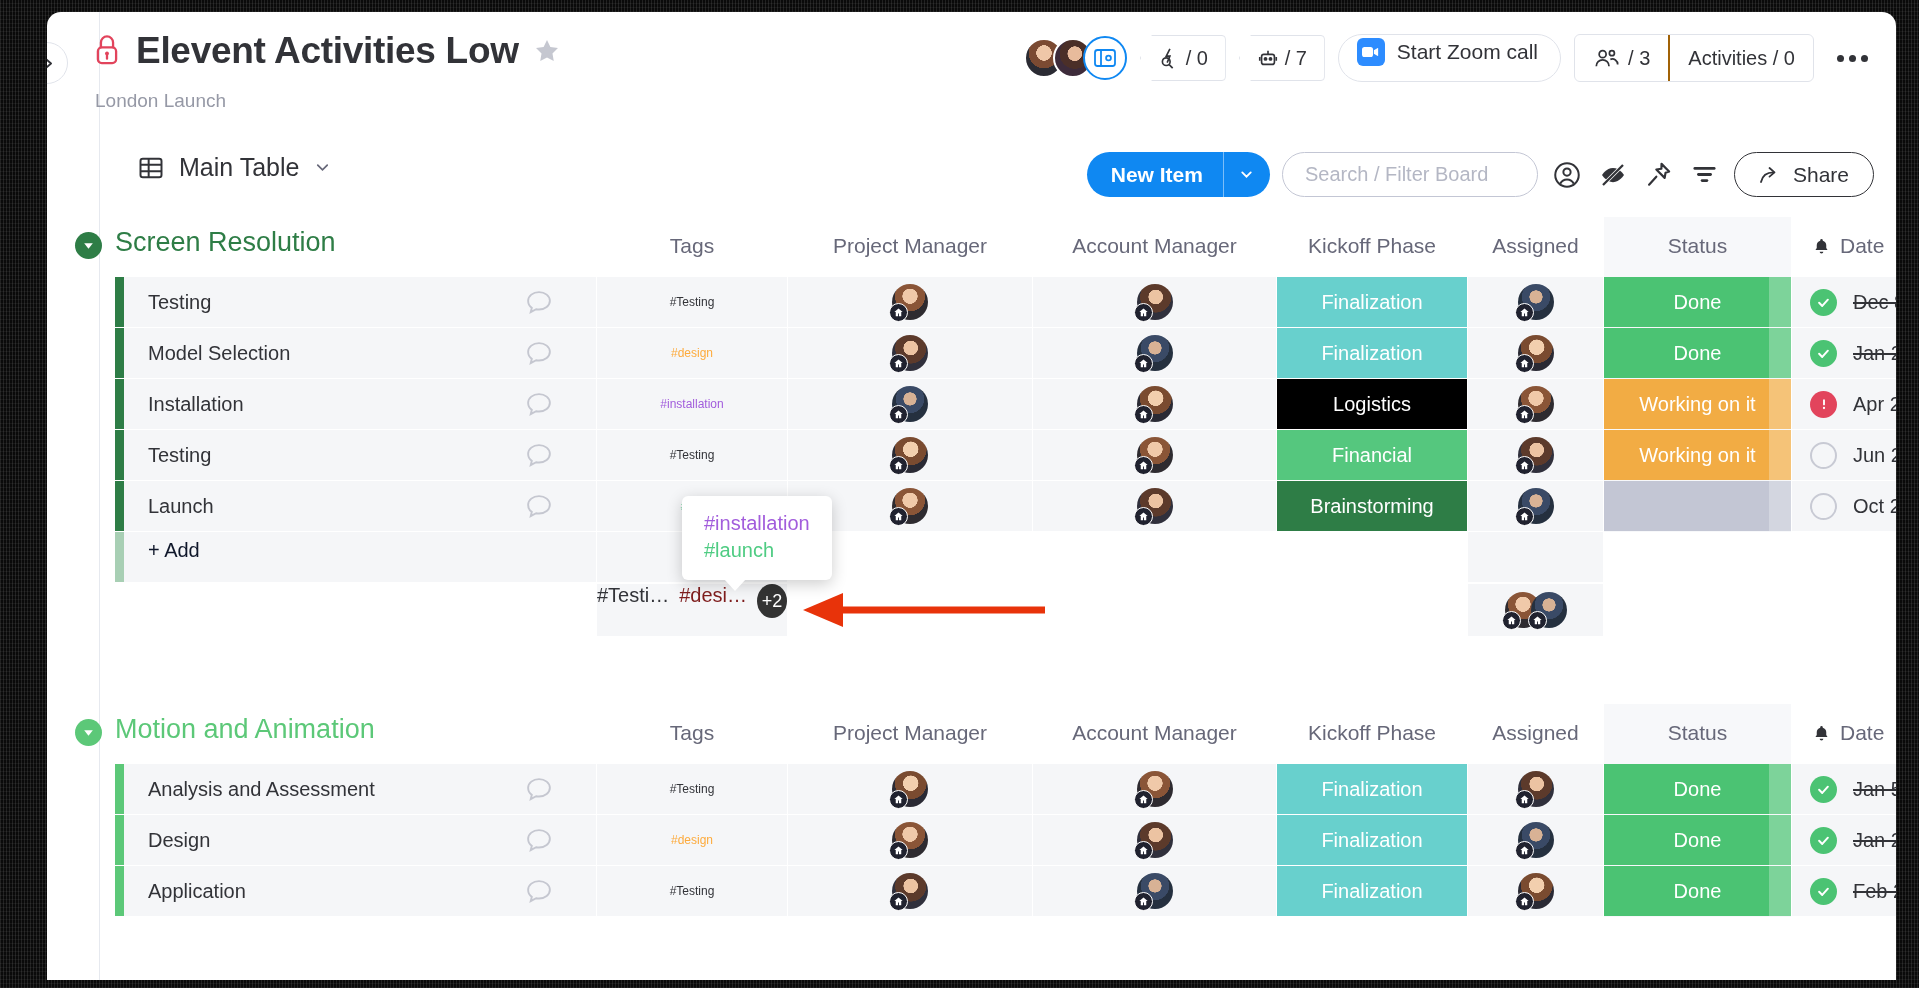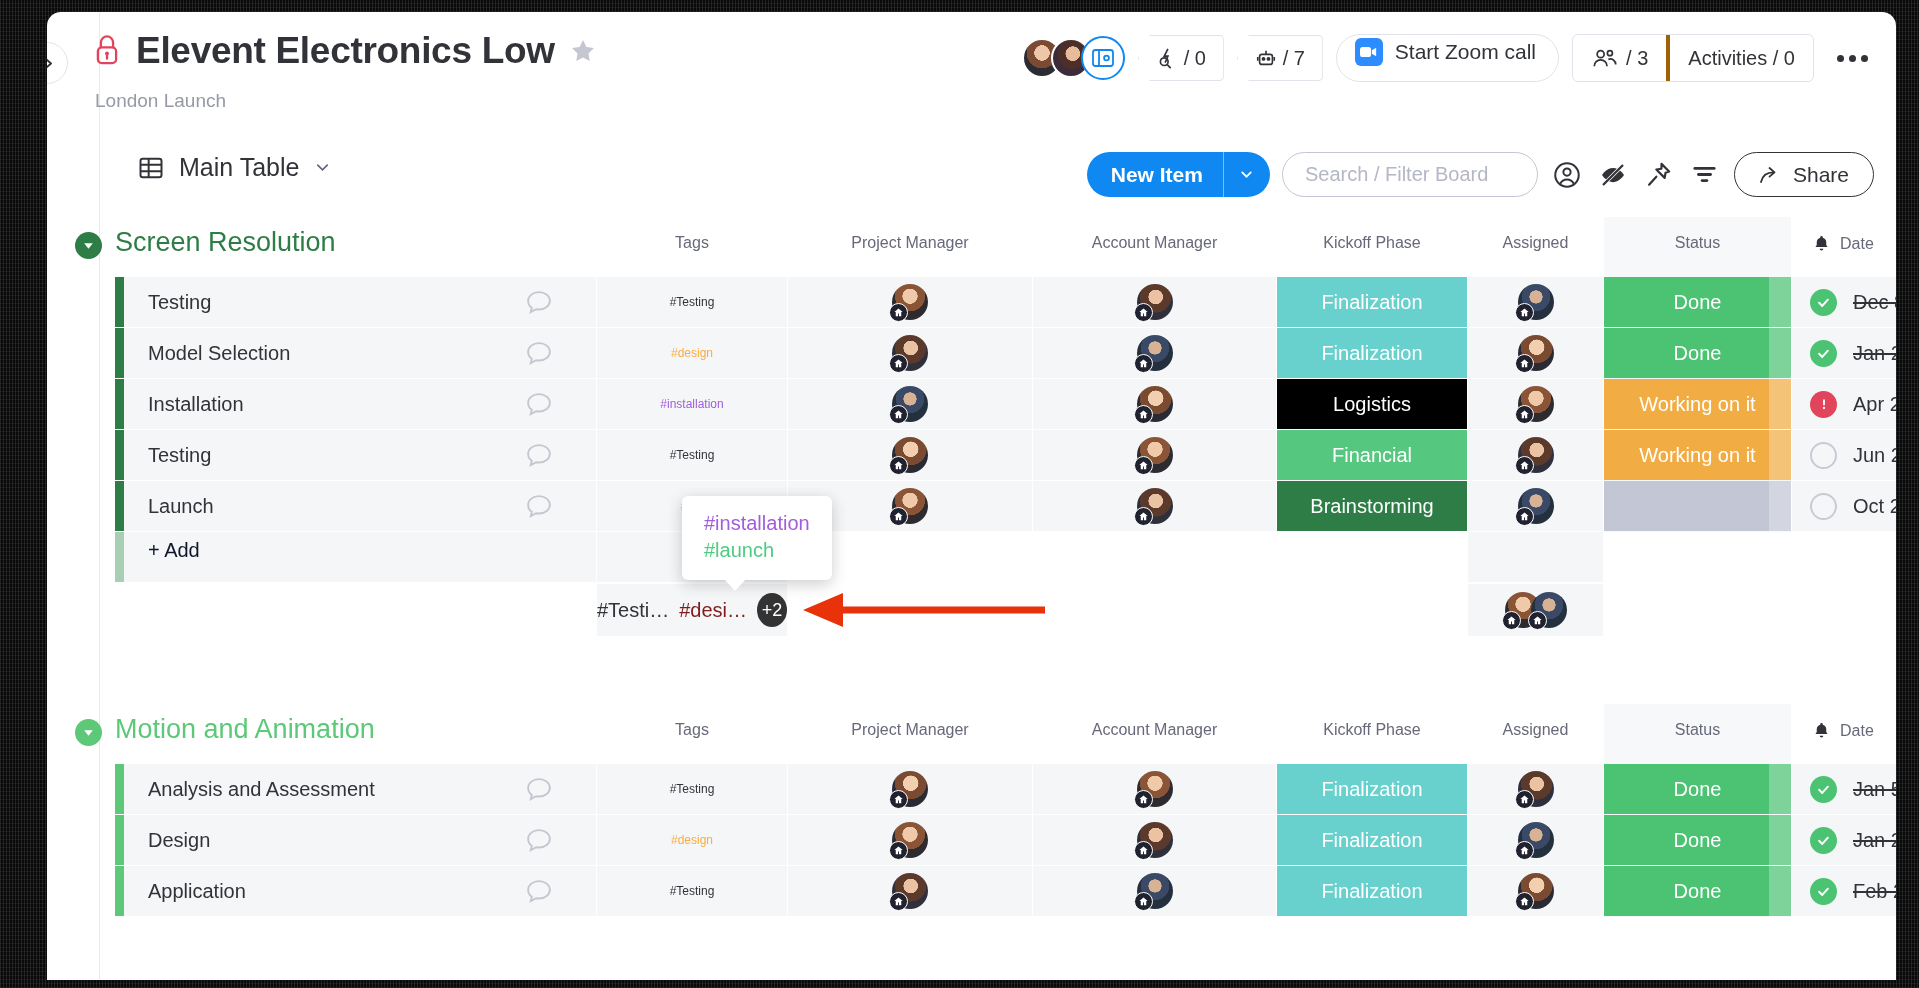--- a/index.html
+++ b/index.html
@@ -36,21 +36,21 @@
       display:flex;align-items:center;justify-content:center;gap:6px;
       border:1px solid #e0e3ea; background:#fff; font-size:20px; color:#323338;
       clip-path: polygon(12px 0,100% 0,100% 100%,12px 100%,0 50%);
       border-radius:4px; }
   .pillbtn { height:48px; padding:0 22px 13px 18px; border:1px solid #e0e3ea; border-radius:24px;
       background:#fff; display:flex; align-items:center; gap:12px; font-size:21px; color:#323338; }
   .zoom-ic { width:28px;height:28px;border-radius:6px;background:#2d8cff;
       display:flex;align-items:center;justify-content:center; }
   .grpbtn { height:48px; border:1px solid #e0e3ea; border-radius:6px; display:flex; align-items:center; }
   .grpbtn > div { display:flex;align-items:center;gap:8px; padding:0 18px; font-size:20px; color:#323338; height:100%; }
-  .grpbtn > div + div { border-left:4px solid #a16207; }
+  .grpbtn > div + div { border-left:2px solid #a16207; }
   .dots { display:flex; gap:5px; padding:0 6px 0 10px; }
   .dots span { width:7px;height:7px;border-radius:50%;background:#323338; }
 
   
   .tb2 { position:absolute; left:0; right:0; top:125px; height:78px; }
   .mtable { position:absolute; left:90px; top:16px; display:flex; align-items:center; gap:14px; }
   .mtable .lbl { font-size:25px; color:#323338; }
   .tb2right { position:absolute; right:22px; top:15px; display:flex; align-items:center; gap:12px; }
   .newitem { height:45px; display:flex; background:#0f88f2; border-radius:23px; overflow:hidden; }
   .newitem .t { padding:0 20px 0 24px; display:flex;align-items:center; color:#fff; font-size:21px; font-weight:bold;}
@@ -63,21 +63,21 @@
   .tb-sep { position:absolute; left:52px; right:0; top:202px; height:1px; background:#e6e9ef; }
 
   
   .board { position:absolute; left:0; right:0; top:203px; bottom:0; overflow:hidden; background:#fff; }
   .statuscol-bg { position:absolute; top:0; width:187px; background:#f7f8fa; }
 
   .grouphdr { position:relative; height:62px; }
   .grouphdr .caret { position:absolute; left:28px; top:17px; width:27px;height:27px;border-radius:50%;
       display:flex;align-items:center;justify-content:center; }
   .grouphdr .gname { position:absolute; left:68px; top:12px; font-size:27px; }
-  .colhdr { position:absolute; top:19px; font-size:16px; color:#676879; text-align:center; }
+  .colhdr { position:absolute; top:19px; font-size:21px; color:#676879; text-align:center; }
 
   .row { position:relative; height:50px; margin-bottom:1px; }
   .rowcolor { position:absolute; left:68px; top:0; width:9px; height:50px; }
   .cell { position:absolute; top:0; height:50px; background:#f5f6f8; display:flex; align-items:center; }
   .cell.nm { left:77px; padding-left:24px; font-size:20px; color:#323338; }
   .cell.ctr { justify-content:center; font-size:12px; }
   .bubble { position:absolute; width:30px;height:26px; }
   .pill { height:50px; width:100%; display:flex;align-items:center;justify-content:center;
           color:#fff; font-size:20px; }
   .statcell { position:relative; height:50px; width:100%; }
@@ -92,21 +92,21 @@
       background:#f5f6f8; padding-left:18px; }
   .dot-ic { width:27px;height:27px;border-radius:50%; flex:none; }
   .dtext { font-size:20px; color:#323338; white-space:nowrap; }
   .dtext.strike { text-decoration:line-through; }
   .addrow { position:relative; height:50px; }
   .addrow .bar { position:absolute; left:68px; top:0; width:9px;height:50px; }
   .addrow .lbl { position:absolute; left:101px; top:7px; font-size:20px; color:#0f172a; }
   .addrow .blank { position:absolute; top:0; height:50px; background:#f5f6f8; }
 
   .sumrow { position:relative; height:52px; }
-  .sumtags { position:absolute; height:52px; background:#f5f6f8; display:flex; align-items:center;
+  .sumtags { position:absolute; height:52px; background:#f5f6f8; display:flex; align-items:flex-start;
       justify-content:center; gap:10px; font-size:20px; }
   .plus2 { width:34px;height:34px;border-radius:50%;background:#333;color:#fff;font-size:18px;
       display:flex;align-items:center;justify-content:center; }
   .sumav { position:absolute; height:52px; background:#f5f6f8; display:flex;align-items:center; justify-content:center;}
   .sumav .avatar-c:nth-child(2){ margin-left:-10px; }
 
   .tooltip { position:absolute; background:#fff; border-radius:6px; padding:14px 22px 16px;
       box-shadow:0 4px 16px rgba(0,0,0,.20); z-index:30; }
   .tooltip div { font-size:20px; line-height:1.35; }
   .tooltip .tail { position:absolute; bottom:-11px; left:42px; width:22px;height:12px;
@@ -133,21 +133,21 @@
           </svg>
       </div>
 
       <div class="title-row">
         <svg class="lock-icon" viewBox="0 0 24 28" fill="none" stroke="#e2445c" stroke-width="1.9">
           <path d="M7 11V7a5 5 0 0 1 10 0v4" stroke-linecap="round"></path>
           <rect x="4.5" y="11" width="15" height="13" rx="3.2"></rect>
           <circle cx="12" cy="16" r="1.6" fill="#e2445c" stroke="none"></circle>
           <path d="M12 17.3v3" stroke-linecap="round"></path>
         </svg>
-        <div class="board-title">Elevent Electronics Low</div>
+        <div class="board-title">Elevent Activities Low</div>
         <svg class="star-icon" viewBox="0 0 24 24" fill="#c5c7d0">
           <path d="M12 2.6l2.9 5.9 6.5.95-4.7 4.6 1.1 6.5L12 17.5 6.2 20.55l1.1-6.5-4.7-4.6 6.5-.95z"></path>
         </svg>
       </div>
       <div class="subtitle">London Launch</div>
 
       <div class="hdr-right">
         <div class="avatars">
           <div class="av" style="background:radial-gradient(circle at 50% 36%, #efc7a8 0 26%, #7b4a32 27% 52%, #2b2b33 53% 100%);"></div>
           <div class="av" style="background:radial-gradient(circle at 55% 38%, #e8bb9c 0 24%, #4b2f28 25% 50%, #3d2b3a 51% 100%);"></div>

